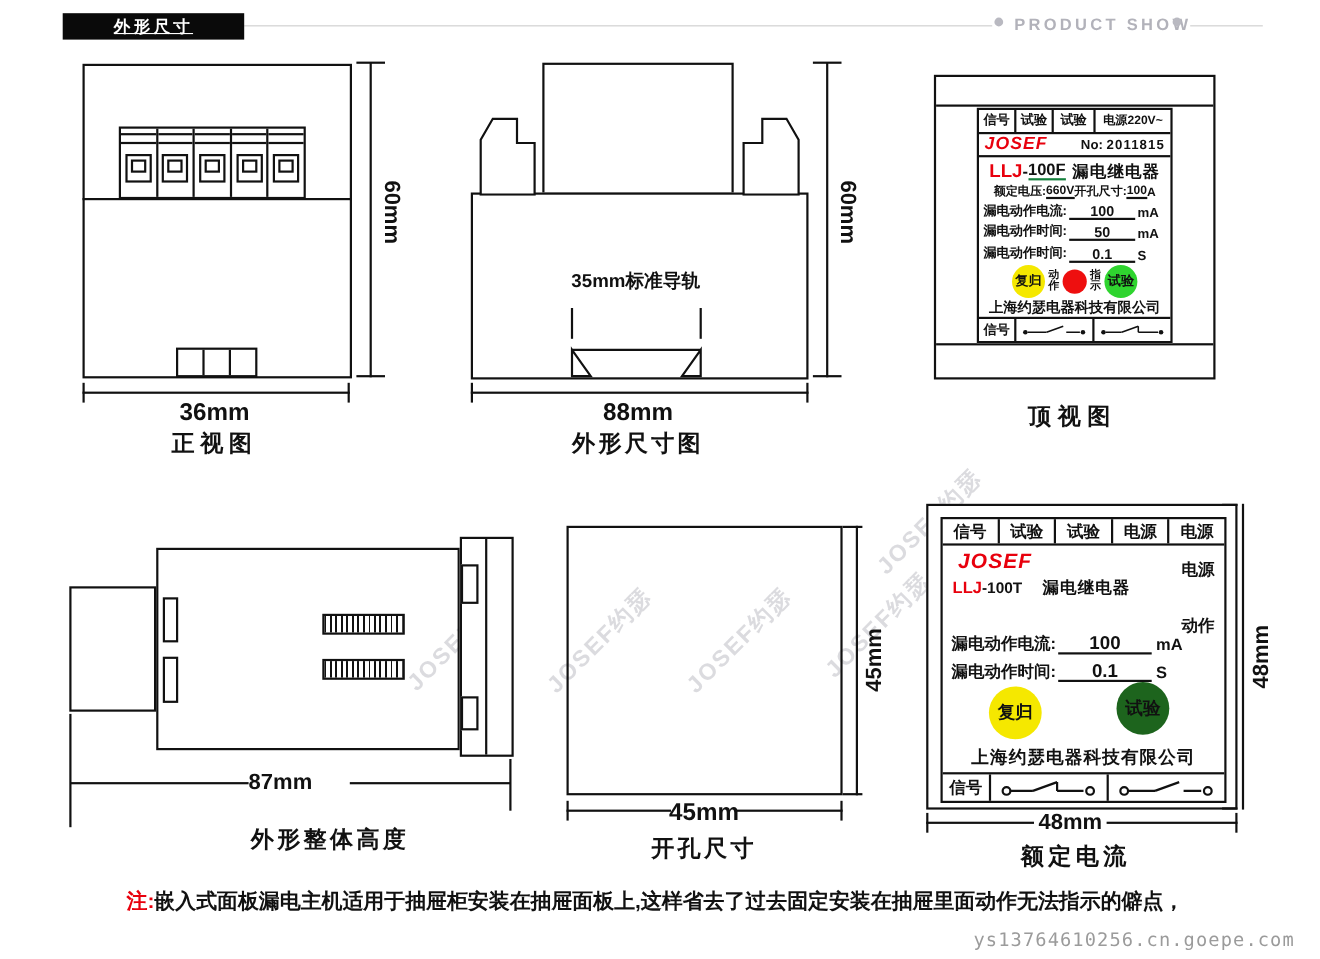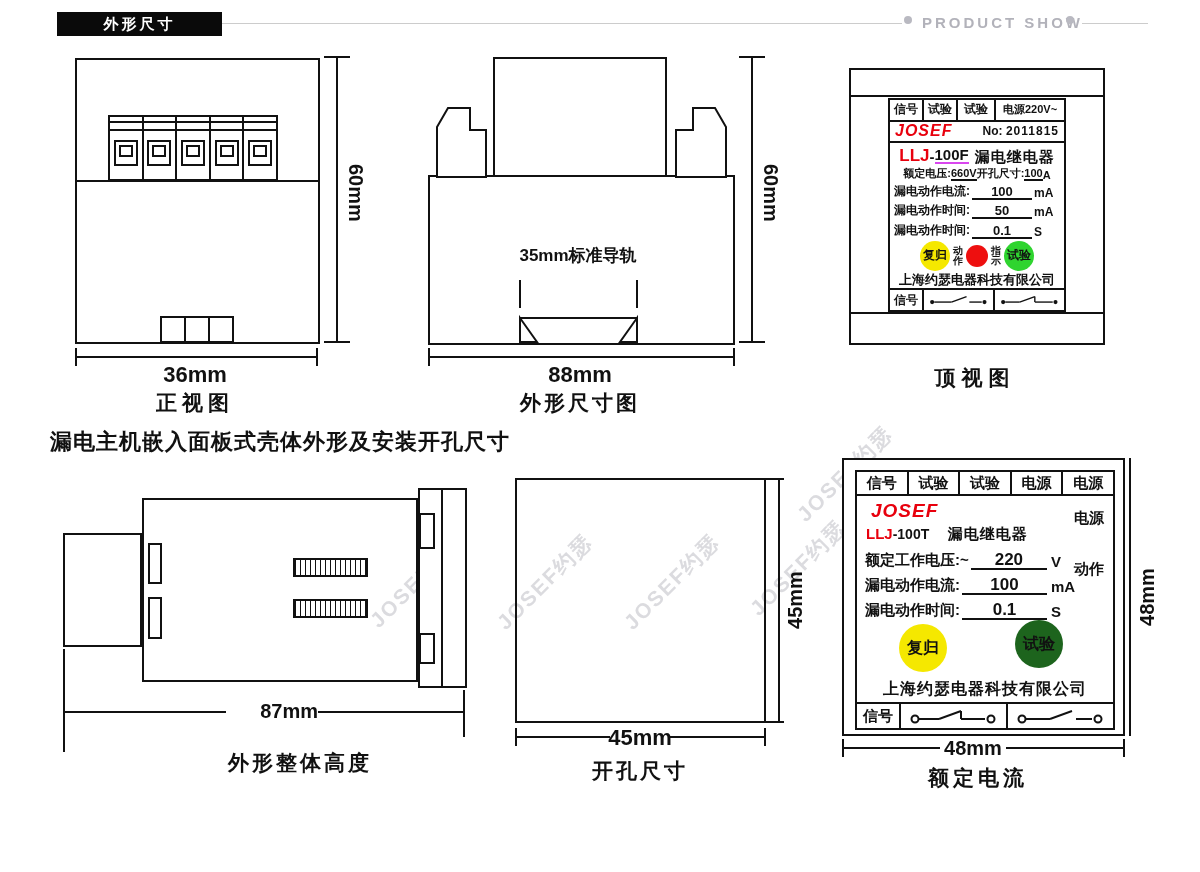--- a/index.html
+++ b/index.html
@@ -67,21 +67,21 @@
 
   <div class="wm" style="left:418px;top:580px;">JOSEF约瑟</div>
   <div class="wm" style="left:545px;top:582px;">JOSEF约瑟</div>
   <div class="wm" style="left:672px;top:582px;">JOSEF约瑟</div>
   <div class="wm" style="left:798px;top:568px;">JOSEF约瑟</div>
   <div class="wm" style="left:845px;top:474px;">JOSEF约瑟</div>
   <div class="wm" style="left:935px;top:582px;">JOSEF约瑟</div>
   <div class="wm" style="left:1062px;top:568px;">JOSEF约瑟</div>
 
   <div class="abs" style="left:57px;top:12px;width:165px;height:24px;background:#0a0a0a;color:#fff;
-       display:flex;align-items:center;justify-content:center;font-weight:bold;font-size:15px;letter-spacing:3px;z-index:2;">外形尺寸</div>
+       display:flex;align-items:center;justify-content:center;font-weight:bold;font-size:15px;letter-spacing:3px;z-index:2;text-decoration:underline;">外形尺寸</div>
   <div class="abs" style="left:222px;top:23px;width:680px;height:1px;background:#cccccc;"></div>
   <div class="abs" style="left:904px;top:16px;width:8px;height:8px;border-radius:50%;background:#b9b9c1;"></div>
   <div class="abs" style="left:922px;top:14px;font-size:15px;letter-spacing:3px;color:#b2b2ba;font-weight:bold;">PRODUCT SHOW</div>
   <div class="abs" style="left:1066px;top:16px;width:8px;height:8px;border-radius:50%;background:#b9b9c1;"></div>
   <div class="abs" style="left:1082px;top:23px;width:66px;height:1px;background:#cccccc;"></div>
 
   <div>
     <div class="box" style="left:75px;top:58px;width:245px;height:286px;"></div>
     <div class="hline" style="left:75px;top:180px;width:245px;"></div>
     <div class="box" style="left:108px;top:115px;width:170px;height:66px;display:flex;">
@@ -181,21 +181,21 @@
       </div>
       <div class="tv-r2">
         <span class="red b" style="font-size:16px;font-style:italic;letter-spacing:1px;">JOSEF</span>
         <span class="b" style="font-size:12px;">
           <span>No:</span> <span style="letter-spacing:1px;">2011815</span>
         </span>
       </div>
       <div class="tv-r3">
         <span class="red b" style="font-size:17px;line-height:16px;">LLJ</span>
         <span class="b" style="font-size:15px;line-height:15px;">-</span>
-        <span class="b" style="font-size:15px;line-height:15px;border-bottom:2px solid #d946ef;">100F</span>
+        <span class="b" style="font-size:15px;line-height:15px;border-bottom:2px solid #15803d;">100F</span>
         <span style="width:6px;"></span>
         <span class="b" style="font-size:15px;line-height:15px;letter-spacing:1px;">漏电继电器</span>
       </div>
       <div class="tv-r4">
         <span>额定电压:</span>
           <span style="border-bottom:2px solid #111;">660V</span>
           <span>开孔尺寸:</span>
           <span style="border-bottom:2px solid #111;">100</span>
           <span>A</span>
       </div>
@@ -247,39 +247,38 @@
               <line x1="52" y1="3" x2="52" y2="11" stroke="#111" stroke-width="2"></line>
               <line x1="52" y1="11" x2="78" y2="11" stroke="#111" stroke-width="2"></line>
               <circle cx="82" cy="11" r="3" fill="#111"></circle>
             </svg>
         </div>
       </div>
     </div>
     <div class="cap" style="left:900px;top:364px;width:150px;letter-spacing:6px;">顶视图</div>
   </div>
 
-  <div class="abs b" style="left:50px;top:427px;font-size:22px;letter-spacing:1px;z-index:2;">漏电主机嵌入面板式壳体外形及安装开孔尺寸</div>
 
   <div>
     <div class="box" style="left:63px;top:533px;width:79px;height:114px;z-index:1;"></div>
     <div class="box" style="left:142px;top:498px;width:276px;height:184px;z-index:1;"></div>
     <div class="box" style="left:148px;top:543px;width:14px;height:41px;z-index:1;"></div>
     <div class="box" style="left:148px;top:597px;width:14px;height:42px;z-index:1;"></div>
     <div class="hatch" style="left:293px;top:558px;width:75px;height:19px;z-index:1;"></div>
     <div class="hatch" style="left:293px;top:599px;width:75px;height:19px;z-index:1;"></div>
     <div class="wbox" style="left:418px;top:488px;width:49px;height:200px;z-index:1;"></div>
     <div class="vline" style="left:441px;top:490px;height:196px;z-index:1;"></div>
     <div class="wbox" style="left:419px;top:513px;width:16px;height:36px;z-index:1;"></div>
     <div class="wbox" style="left:419px;top:633px;width:16px;height:31px;z-index:1;"></div>
 
     <div class="abs" style="left:63px;top:649px;width:1.5px;height:103px;background:#111;"></div>
     <div class="abs" style="left:463px;top:690px;width:1.5px;height:47px;background:#111;"></div>
     <div class="hline" style="left:64px;top:711px;width:162px;"></div>
     <div class="hline" style="left:318px;top:711px;width:146px;"></div>
-    <div class="abs b" style="left:226px;top:700px;width:92px;text-align:right;font-size:20px;">87mm</div>
+    <div class="abs b" style="left:226px;top:700px;width:92px;text-align:left;font-size:20px;">87mm</div>
     <div class="cap" style="left:180px;top:749px;width:240px;letter-spacing:3px;">外形整体高度</div>
   </div>
 
   <div>
     <div class="box" style="left:515px;top:478px;width:251px;height:245px;z-index:1;"></div>
     <div class="hline" style="left:766px;top:478px;width:18px;"></div>
     <div class="hline" style="left:766px;top:721px;width:18px;"></div>
     <div class="vline" style="left:778px;top:478px;height:245px;"></div>
     <div class="rot270" style="left:760px;top:589px;width:70px;height:22px;">45mm</div>
     <div class="hline" style="left:515px;top:736px;width:95px;"></div>
@@ -300,25 +299,20 @@
         <div>电源</div>
         <div>电源</div>
       </div>
       <div class="abs red b" style="left:14px;top:28px;font-size:19px;font-style:italic;letter-spacing:1px;">JOSEF</div>
       <div class="abs b" style="right:9px;top:37px;font-size:15px;">电源</div>
       <div class="abs" style="left:9px;top:53px;">
         <span class="red b" style="font-size:15px;">LLJ</span><span class="b" style="font-size:14px;">-100T</span>
         <span class="b" style="font-size:15px;margin-left:14px;letter-spacing:1px;">漏电继电器</span>
       </div>
       <div class="abs b" style="right:9px;top:88px;font-size:15px;">动作</div>
-      <div class="pv-spec" style="top:74px;">
-        <span class="lab">额定工作电压:~</span>
-        <span class="uval">220</span>
-        <span class="unit">V</span>
-      </div>
       <div class="pv-spec" style="top:99px;">
         <span class="lab">漏电动作电流:</span>
         <span class="uval">100</span>
         <span class="unit">mA</span>
       </div>
       <div class="pv-spec" style="top:124px;">
         <span class="lab">漏电动作时间:</span>
         <span class="uval">0.1</span>
         <span class="unit">S</span>
       </div>
@@ -354,15 +348,19 @@
     <div class="vline" style="left:1129px;top:458px;height:278px;"></div>
     <div class="rot270" style="left:1112px;top:586px;width:70px;height:22px;">48mm</div>
     <div class="hline" style="left:842px;top:747px;width:98px;"></div>
     <div class="hline" style="left:1006px;top:747px;width:119px;"></div>
     <div class="vline" style="left:842px;top:739px;height:18px;"></div>
     <div class="vline" style="left:1123px;top:739px;height:18px;"></div>
     <div class="abs b" style="left:928px;top:737px;width:90px;text-align:center;font-size:20px;">48mm</div>
     <div class="cap" style="left:888px;top:764px;width:180px;letter-spacing:4px;">额定电流</div>
   </div>
 
-
+  <div class="abs b" style="left:115px;top:806px;font-size:19px;white-space:nowrap;z-index:2;">
+    <span class="red">注:</span><span>嵌入式面板漏电主机适用于抽屉柜安装在抽屉面板上,这样省去了过去固定安装在抽屉里面动作无法指示的僻点，</span>
+  </div>
+
+  <div class="abs" style="left:885px;top:845px;font-size:17px;color:#9b9b9b;font-family:'DejaVu Sans Mono',monospace;letter-spacing:1px;z-index:2;">ys13764610256.cn.goepe.com</div>
 
 </div>
 
 </body></html>

